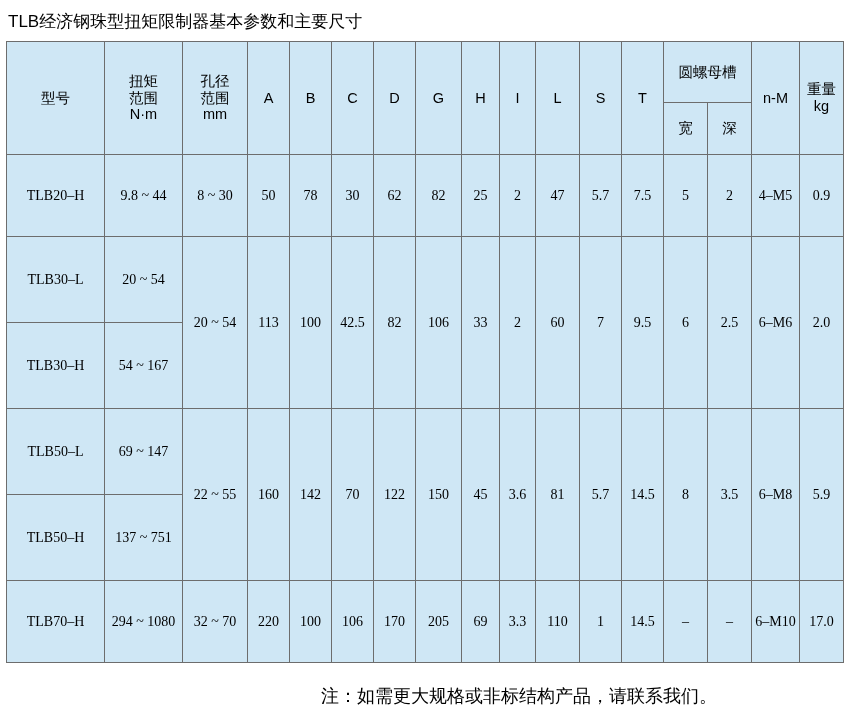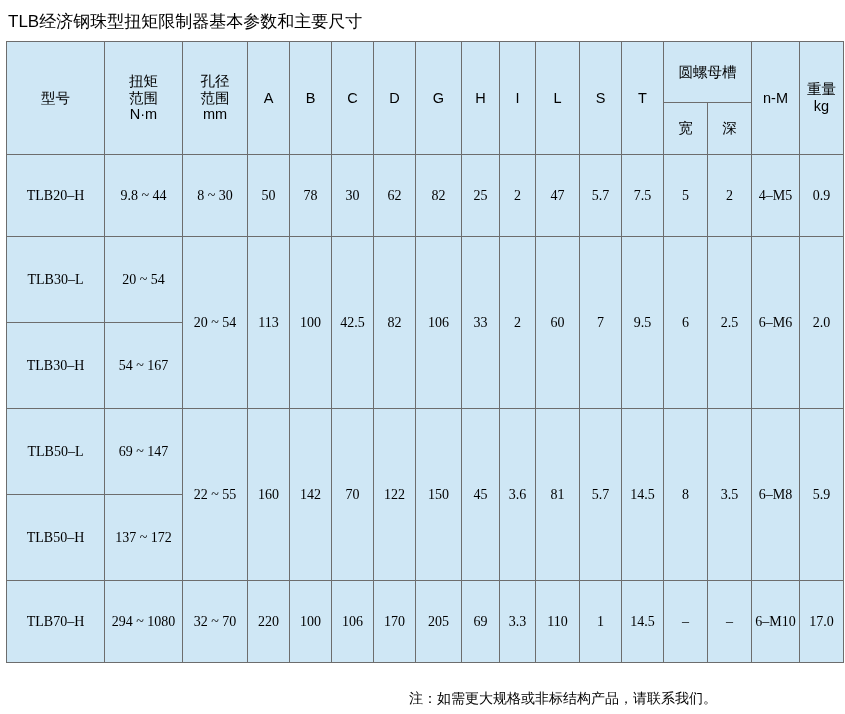--- a/index.html
+++ b/index.html
@@ -54,21 +54,21 @@
   .cell-model {
     font-size: 14.5px;
     margin-top: 48px;
   }
   .r-tall { height: 82px; }
   .r-mid  { height: 86px; }
   .note {
     position: absolute;
     right: 10px;
     bottom: 6px;
-    font-size: 14px;
+    font-size: 18px;
     font-family: "Liberation Sans", "DejaVu Sans", sans-serif;
     white-space: nowrap;
   }
   .multiline {
     line-height: 1.15;
   }
 </style>
 </head>
 <body>
 
@@ -193,21 +193,21 @@
         <td rowspan="2">5.7</td>
         <td rowspan="2">14.5</td>
         <td rowspan="2">8</td>
         <td rowspan="2">3.5</td>
         <td rowspan="2">6–M8</td>
         <td rowspan="2">5.9</td>
       </tr>
 
       <tr class="r-mid">
         <td class="cell-model">TLB50–H</td>
-        <td>137 ~ 172</td>
+        <td>137 ~ 751</td>
       </tr>
 
       <tr class="r-tall">
         <td class="cell-model">TLB70–H</td>
         <td>294 ~ 1080</td>
         <td>32 ~ 70</td>
         <td>220</td>
         <td>100</td>
         <td>106</td>
         <td>170</td>

